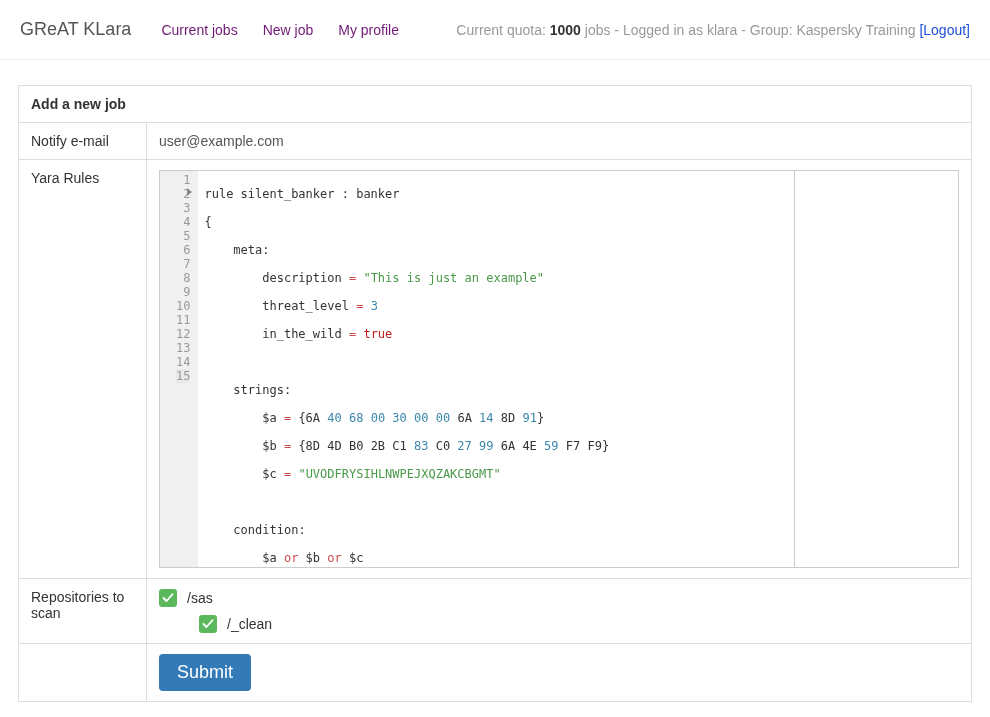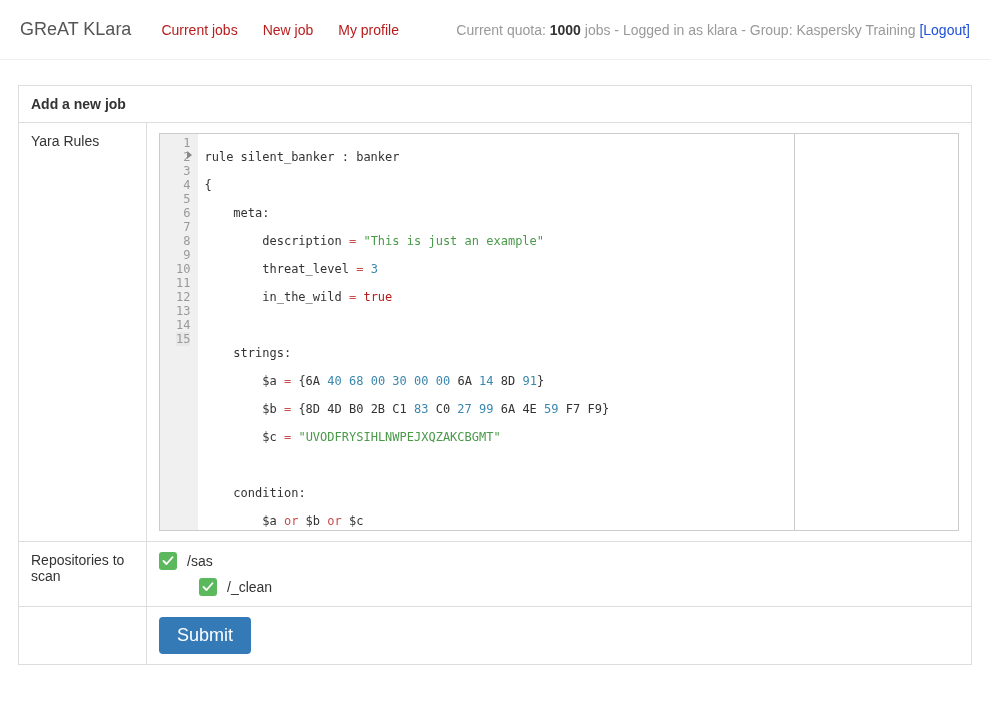--- a/index.html
+++ b/index.html
@@ -1,21 +1,21 @@
 <!DOCTYPE html>
 <html><head>
   <meta charset="utf-8">
   <style>
     * { margin: 0; padding: 0; box-sizing: border-box; }
     body { font-family: -apple-system, BlinkMacSystemFont, "Segoe UI", Helvetica, Arial, sans-serif; font-size: 14px; color: #333; background: #fff; }
     
     .navbar { display: flex; align-items: center; padding: 0 20px; height: 60px; border-bottom: 1px solid #eee; }
     .brand { font-size: 18px; font-weight: 400; color: #555; margin-right: 30px; }
     .nav-links { display: flex; gap: 25px; }
-    .nav-link { color: #b91c1c; text-decoration: none; cursor: pointer; text-align: right; }
+    .nav-link { color: #701a75; text-decoration: none; cursor: pointer; text-align: right; }
     .nav-status { margin-left: auto; color: #999; }
     .nav-status strong { color: #333; font-weight: bold; }
     .logout-link { color: #1d4ed8; cursor: pointer; }
     
     .container { padding: 25px 18px; }
     .form-table { width: 100%; border-collapse: collapse; border: 1px solid #ddd; }
     .form-table td { border: 1px solid #ddd; padding: 10px 12px; vertical-align: top; }
     .form-table td.label-cell { width: 128px; background: #fff; color: #333; }
     .header-cell { background: #fff; font-weight: bold; padding: 10px 12px; }
     
@@ -56,20 +56,26 @@
   <div class="nav-status">
     <span>Current quota: </span><strong>1000</strong><span> jobs - Logged in as klara - Group: Kaspersky Training </span><span class="logout-link">[Logout]</span>
   </div>
 </div>
 
 <div class="container">
   <table class="form-table">
     <tbody>
         <tr>
       <td class="header-cell" colspan="2">Add a new job</td>
+    </tr>
+    <tr>
+      <td class="label-cell">Notify e-mail</td>
+      <td>
+        <span class="email-value">user@example.com</span>
+      </td>
     </tr>
     <tr>
       <td class="label-cell">Yara Rules</td>
       <td>
         <div class="code-editor">
           <div class="gutter">
             <div class="ln">1</div>
             <div class="ln"><span>2</span><span class="arrow-marker"></span></div>
             <div class="ln">3</div>
             <div class="ln">4</div>

